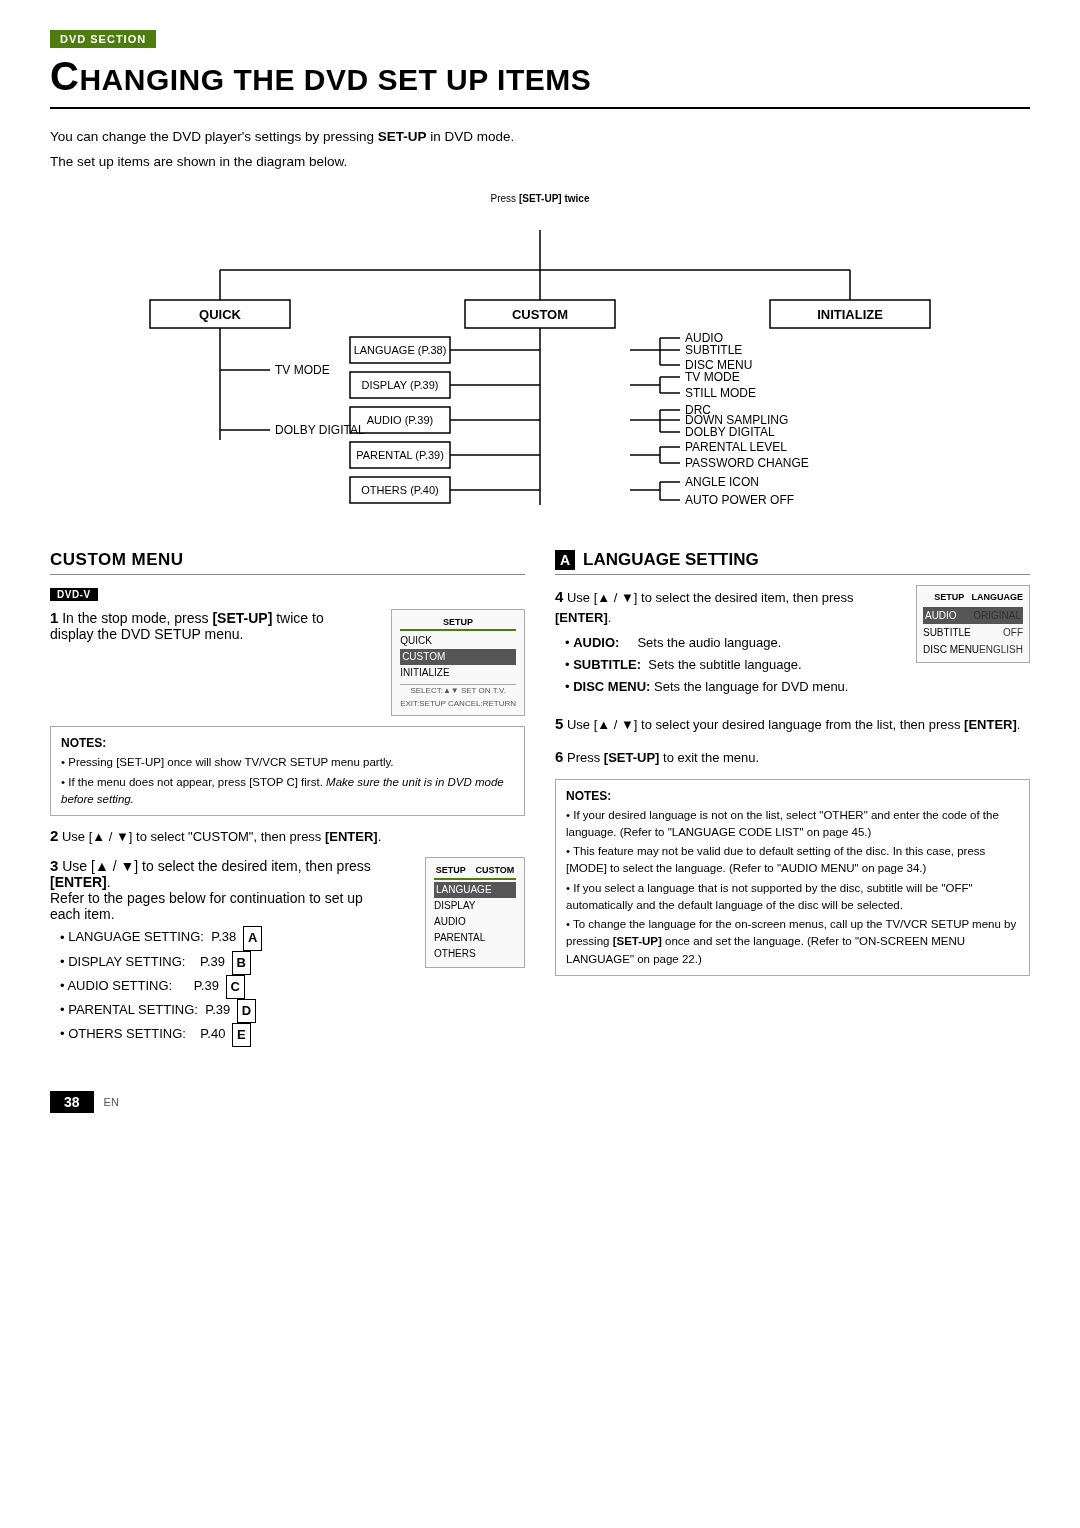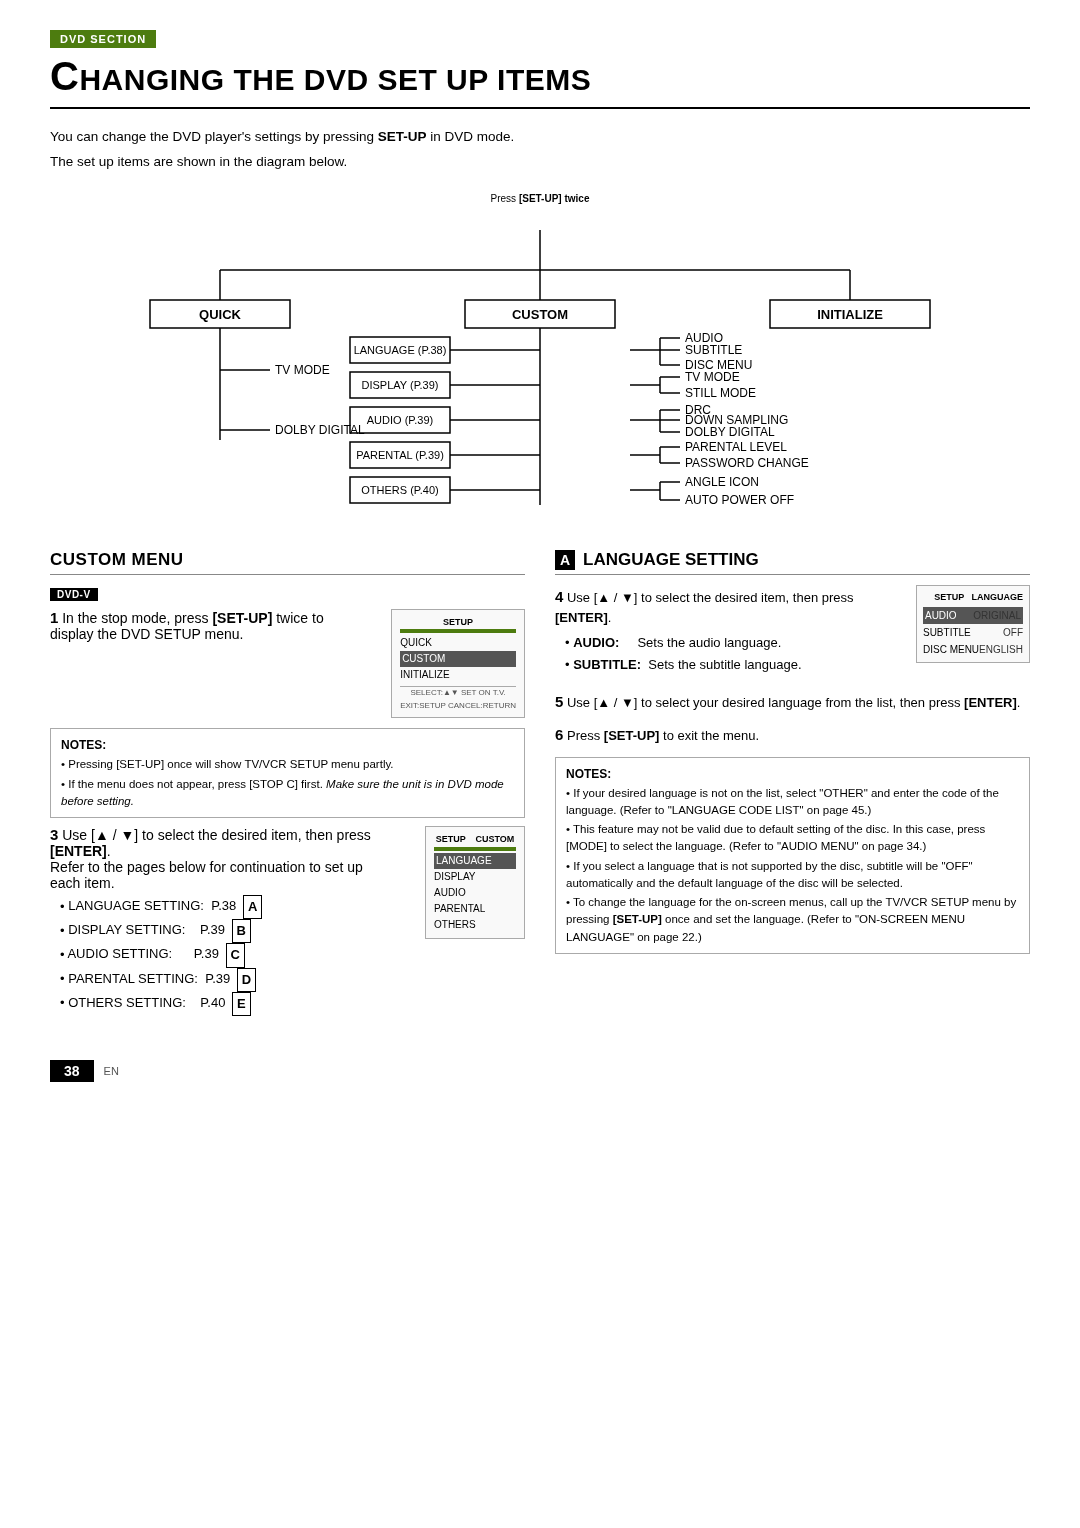--- a/index.html
+++ b/index.html
@@ -156,21 +156,21 @@
       margin-left: 10px;
     }
     .screen-mock .highlight-row {
       background: #555;
       color: #fff;
       padding: 0 2px;
     }
     .screen-mock .screen-title {
       font-size: 9px;
       text-align: center;
-      border-bottom: 4px solid #4d7c0f;
+      border-bottom: 2px solid #4d7c0f;
       margin-bottom: 2px;
       font-weight: bold;
     }
     .screen-mock .sm-line {
       font-size: 10px;
     }
     .screen-mock .sm-footer {
       font-size: 8px;
       border-top: 1px solid #aaa;
       margin-top: 3px;
@@ -390,20 +390,24 @@
     </div>
 
     
     <div class="notes-box">
       <div class="notes-title">NOTES:</div>
       <p>• Pressing [SET-UP] once will show TV/VCR SETUP menu partly.</p>
       <p>• If the menu does not appear, press [STOP C] first. <em>Make sure the unit is in DVD mode before setting.</em></p>
     </div>
 
     
+    <div class="step">
+      <span class="step-num">2</span>
+      Use [▲ / ▼] to select "CUSTOM", then press <b>[ENTER]</b>.
+    </div>
 
     
     <div class="step-with-screen">
       <div class="step-text">
         <span class="step-num">3</span>
         Use [▲ / ▼] to select the desired item, then press <b>[ENTER]</b>.<br>
         Refer to the pages below for continuation to set up each item.
         <ul class="bullet-list">
           <li>LANGUAGE SETTING:&nbsp;&nbsp;P.38 <span class="label-box">A</span></li>
           <li>DISPLAY SETTING:&nbsp;&nbsp;&nbsp;&nbsp;P.39 <span class="label-box">B</span></li>
@@ -430,20 +434,21 @@
     </div>
 
     <div class="step">
       <div style="display:flex; align-items:flex-start; gap:8px;">
         <div style="flex:1;">
           <span class="step-num">4</span>
           Use [▲ / ▼] to select the desired item, then press <b>[ENTER]</b>.
           <ul class="bullet-list">
             <li><b>AUDIO:</b>&nbsp;&nbsp;&nbsp;&nbsp; Sets the audio language.</li>
             <li><b>SUBTITLE:</b>&nbsp; Sets the subtitle language.</li>
+            <li><b>DISC MENU:</b> Sets the language for DVD menu.</li>
           </ul>
         </div>
         <div class="screen-mock2">
           <div class="sm2-title">SETUP &nbsp; LANGUAGE</div>
           <div class="sm2-hl sm2-row">
             <span>AUDIO</span>
             <span class="val">ORIGINAL</span>
           </div>
           <div class="sm2-row">
             <span>SUBTITLE</span>

